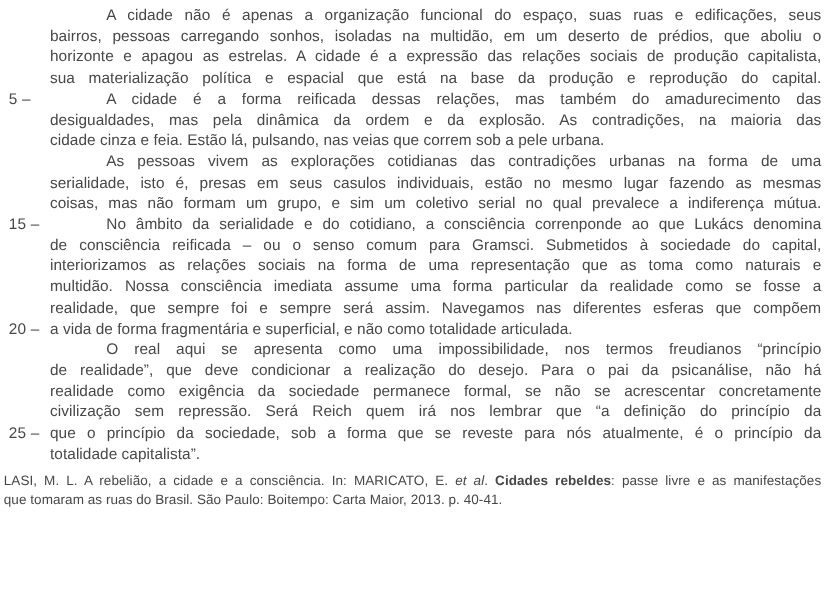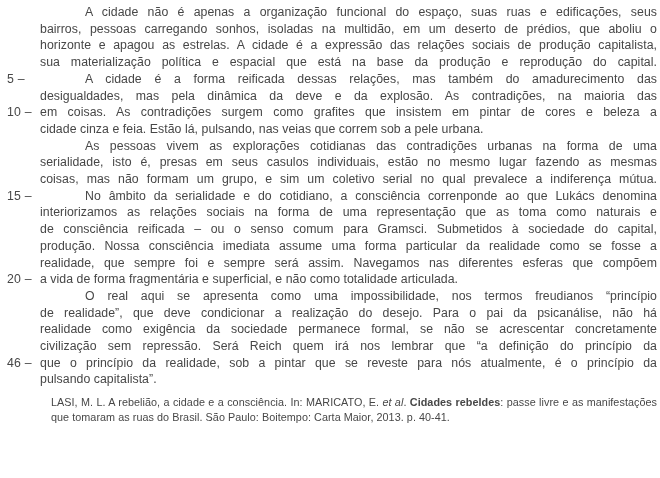--- a/index.html
+++ b/index.html
@@ -33,21 +33,21 @@
     letter-spacing: 0.05px;
   }
   .line-text.no-just { text-align: center; text-align-last: left; }
   .line-text.indent { padding-left: 45px; }
   .citation {
     margin-top: 7px;
     font-size: 10.8px;
     line-height: 15px;
     letter-spacing: 0.05px;
   }
-  .cit-line { text-align: justify; text-align-last: justify; margin-left: 48px; }
+  .cit-line { text-align: justify; text-align-last: justify; }
   .cit-line.no-just { text-align: left; text-align-last: left; }
   .seg-italic { font-style: italic; }
   .seg-bold { font-weight: bold; }
 </style>
 </head>
 <body>
 
 <div class="page">
   <div class="text-block">
       <div class="line-row">
@@ -65,25 +65,21 @@
       <div class="line-row">
         <span class="line-num"></span>
         <span class="line-text">sua materialização política e espacial que está na base da produção e reprodução do capital.</span>
       </div>
       <div class="line-row">
         <span class="line-num">5 –</span>
         <span class="line-text indent">A cidade é a forma reificada dessas relações, mas também do amadurecimento das</span>
       </div>
       <div class="line-row">
         <span class="line-num"></span>
-        <span class="line-text">desigualdades, mas pela dinâmica da deve e da explosão. As contradições, na maioria das</span>
-      </div>
-      <div class="line-row">
-        <span class="line-num">10 –</span>
-        <span class="line-text">em coisas. As contradições surgem como grafites que insistem em pintar de cores e beleza a</span>
+        <span class="line-text">desigualdades, mas pela dinâmica da ordem e da explosão. As contradições, na maioria das</span>
       </div>
       <div class="line-row">
         <span class="line-num"></span>
         <span class="line-text no-just">cidade cinza e feia. Estão lá, pulsando, nas veias que correm sob a pele urbana.</span>
       </div>
       <div class="line-row">
         <span class="line-num"></span>
         <span class="line-text indent">As pessoas vivem as explorações cotidianas das contradições urbanas na forma de uma</span>
       </div>
       <div class="line-row">
@@ -93,29 +89,29 @@
       <div class="line-row">
         <span class="line-num"></span>
         <span class="line-text">coisas, mas não formam um grupo, e sim um coletivo serial no qual prevalece a indiferença mútua.</span>
       </div>
       <div class="line-row">
         <span class="line-num">15 –</span>
         <span class="line-text indent">No âmbito da serialidade e do cotidiano, a consciência correnponde ao que Lukács denomina</span>
       </div>
       <div class="line-row">
         <span class="line-num"></span>
+        <span class="line-text">de consciência reificada – ou o senso comum para Gramsci. Submetidos à sociedade do capital,</span>
+      </div>
+      <div class="line-row">
+        <span class="line-num"></span>
         <span class="line-text">interiorizamos as relações sociais na forma de uma representação que as toma como naturais e</span>
       </div>
       <div class="line-row">
         <span class="line-num"></span>
-        <span class="line-text">de consciência reificada – ou o senso comum para Gramsci. Submetidos à sociedade do capital,</span>
-      </div>
-      <div class="line-row">
-        <span class="line-num"></span>
-        <span class="line-text">produção. Nossa consciência imediata assume uma forma particular da realidade como se fosse a</span>
+        <span class="line-text">multidão. Nossa consciência imediata assume uma forma particular da realidade como se fosse a</span>
       </div>
       <div class="line-row">
         <span class="line-num"></span>
         <span class="line-text">realidade, que sempre foi e sempre será assim. Navegamos nas diferentes esferas que compõem</span>
       </div>
       <div class="line-row">
         <span class="line-num">20 –</span>
         <span class="line-text no-just">a vida de forma fragmentária e superficial, e não como totalidade articulada.</span>
       </div>
       <div class="line-row">
@@ -128,25 +124,25 @@
       </div>
       <div class="line-row">
         <span class="line-num"></span>
         <span class="line-text">realidade como exigência da sociedade permanece formal, se não se acrescentar concretamente</span>
       </div>
       <div class="line-row">
         <span class="line-num"></span>
         <span class="line-text">civilização sem repressão. Será Reich quem irá nos lembrar que “a definição do princípio da</span>
       </div>
       <div class="line-row">
-        <span class="line-num">46 –</span>
-        <span class="line-text">que o princípio da realidade, sob a pintar que se reveste para nós atualmente, é o princípio da</span>
+        <span class="line-num">25 –</span>
+        <span class="line-text">que o princípio da sociedade, sob a forma que se reveste para nós atualmente, é o princípio da</span>
       </div>
       <div class="line-row">
         <span class="line-num"></span>
-        <span class="line-text no-just">pulsando capitalista”.</span>
+        <span class="line-text no-just">totalidade capitalista”.</span>
       </div>
     </div>
   <div class="citation">
       <div class="cit-line"><span class="seg-normal">LASI, M. L. A rebelião, a cidade e a consciência. In: MARICATO, E. </span><span class="seg-italic">et al</span><span class="seg-normal">. </span><span class="seg-bold">Cidades rebeldes</span><span class="seg-normal">: passe livre e as manifestações</span></div>
       <div class="cit-line no-just"><span class="seg-normal">que tomaram as ruas do Brasil. São Paulo: Boitempo: Carta Maior, 2013. p. 40-41.</span></div>
     </div>
 </div>
 
 </body></html>

